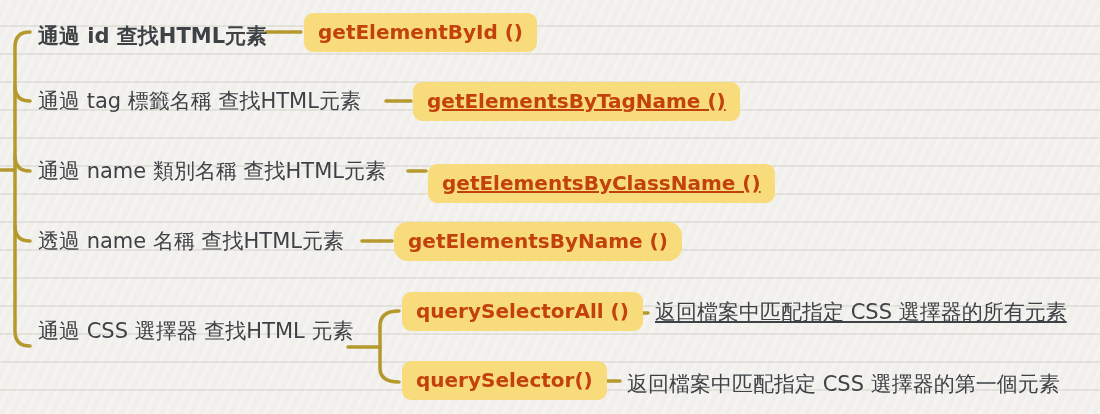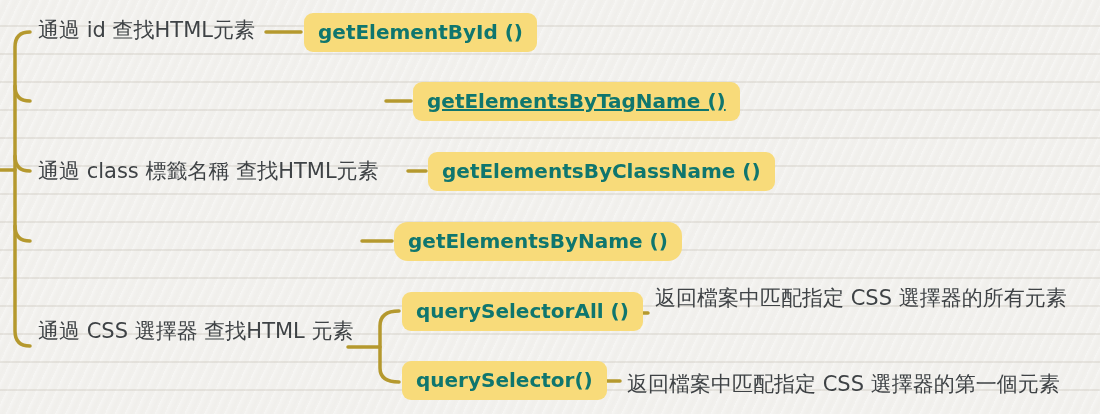--- a/index.html
+++ b/index.html
@@ -30,38 +30,38 @@
     white-space:nowrap;
   }
   .method{
     position:absolute;
     height:39px;line-height:39px;
     padding:0 14px;
     background:#f8db7a;
     border-radius:9px;
     font-size:20px;
     font-weight:700;
-    color:#0f766e;
+    color:#c2410c;
     white-space:nowrap;
   }
   .desc{
     position:absolute;
     height:30px;line-height:30px;
     font-size:21px;
     color:#3e4245;
     white-space:nowrap;
   }
   
-  #lbl-0{left:38px;top:15px;}   #box-0{left:304px;top:13px;}
+  #lbl-0{left:38px;top:21px;font-weight:bold;}   #box-0{left:304px;top:13px;}
   #lbl-1{left:38px;top:86px;}   #box-1{left:413px;top:82px;text-decoration:underline;}
-  #lbl-2{left:38px;top:156px;}  #box-2{left:428px;top:152px;}
+  #lbl-2{left:38px;top:156px;}  #box-2{left:428px;top:164px;text-decoration:underline;}
   #lbl-3{left:38px;top:226px;}  #box-3{left:394px;top:222px;border-radius:14px;}
   #lbl-4{left:38px;top:316px;}
   #box-4a{left:402px;top:292px;} #box-4b{left:402px;top:361px;}
-  #desc-a{left:655px;top:283px;} #desc-b{left:627px;top:369px;}
+  #desc-a{left:655px;top:297px;text-decoration:underline;} #desc-b{left:627px;top:369px;}
 </style>
 </head>
 <body>
 
 <div id="canvas">
 
   <svg class="lines" width="1100" height="414" viewBox="0 0 1100 414" fill="none" stroke="#b5992e" stroke-width="3.5" stroke-linecap="round">
 
     <path d="M 0 170 L 15 170"></path>
 
@@ -79,25 +79,27 @@
     <path d="M 348 347 L 380 347"></path>
     <path d="M 399 311 Q 380 311 380 326 L 380 368 Q 380 382 399 382"></path>
 
     <path d="M 623 313 L 648 313"></path>
     <path d="M 593 381 L 620 381"></path>
   </svg>
 
   <div class="label" id="lbl-0">通過 id 查找HTML元素</div>
   <div class="method" id="box-0">getElementById ()</div>
 
+  <div class="label" id="lbl-1">通過 tag 標籤名稱 查找HTML元素</div>
   <div class="method" id="box-1">getElementsByTagName ()</div>
 
-  <div class="label" id="lbl-2">通過 class 標籤名稱 查找HTML元素</div>
+  <div class="label" id="lbl-2">通過 name 類別名稱 查找HTML元素</div>
   <div class="method" id="box-2">getElementsByClassName ()</div>
 
+  <div class="label" id="lbl-3">透過 name 名稱 查找HTML元素</div>
   <div class="method" id="box-3">getElementsByName ()</div>
 
   <div class="label" id="lbl-4">通過 CSS 選擇器 查找HTML 元素</div>
   <div class="method" id="box-4a">querySelectorAll ()</div>
   <div class="method" id="box-4b">querySelector()</div>
 
   <div class="desc" id="desc-a">返回檔案中匹配指定 CSS 選擇器的所有元素</div>
   <div class="desc" id="desc-b">返回檔案中匹配指定 CSS 選擇器的第一個元素</div>
 
 </div>

